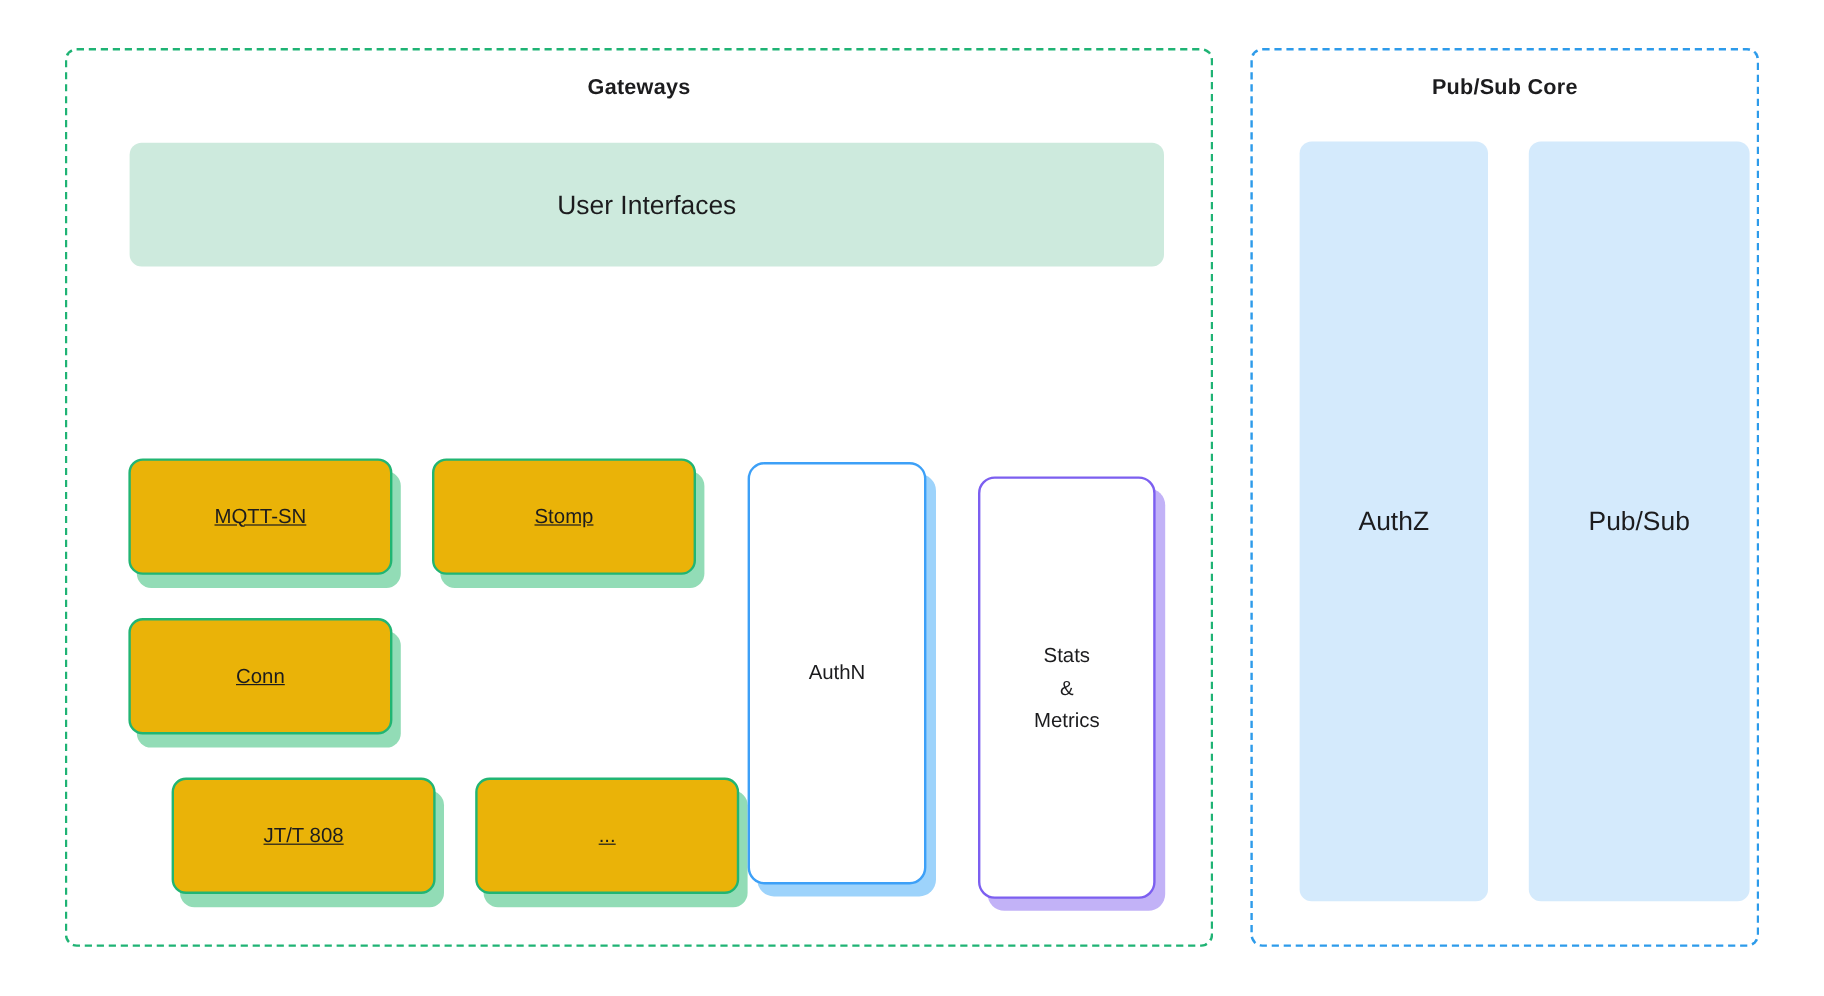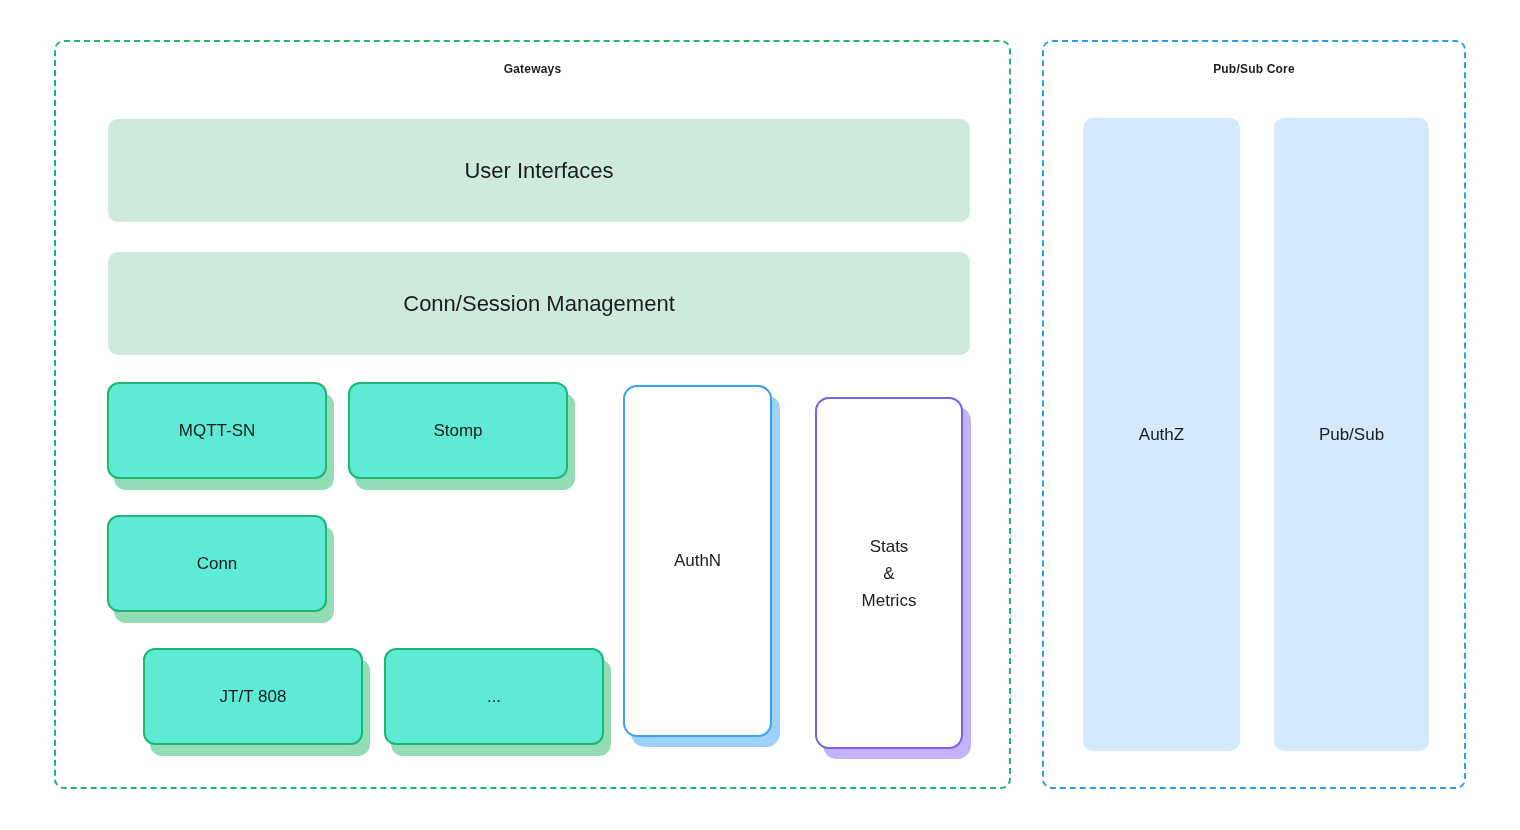--- a/index.html
+++ b/index.html
@@ -31,21 +31,21 @@
   .panel-pubsub {
     left: 1042px; top: 40px;
     width: 424px; height: 749px;
     border-color: var(--blue-dash, #2d9bea);
   }
   .panel-title {
     position: absolute;
     left: 0; right: 0;
     top: 20px;
     text-align: center;
-    font-size: 12px;
+    font-size: 18px;
     font-weight: 600;
     letter-spacing: 0.2px;
   }
   .bar {
     position: absolute;
     left: 52px;
     width: 862px;
     height: 103px;
     background: var(--mint-fill, #cdeadd);
     border-radius: 10px;
@@ -54,32 +54,33 @@
     justify-content: center;
     font-size: 22px;
   }
   .bar-ui   { top: 77px; }
   .bar-conn { top: 210px; }
 
   .proto {
     position: absolute;
     width: 220px;
     height: 97px;
-    background: #5eead4;
+    background: #eab308;
     border: 2px solid var(--green-stroke, #21b573);
     border-radius: 12px;
     box-shadow: 7px 11px 0 var(--green-shadow, #92dcb6);
     box-sizing: border-box;
     display: flex;
     align-items: center;
     justify-content: center;
     font-size: 17px;
+    text-decoration: underline;
   }
   .col-a { left: 51px; }
-  .col-b { left: 292px; }
+  .col-b { left: 304px; }
   .row-1 { top: 340px; }
   .row-2 { top: 473px; }
   .row-3 { top: 606px; margin-left: 36px; }
 
   .tallbox {
     position: absolute;
     top: 343px;
     height: 352px;
     background: #ffffff;
     border-radius: 14px;
@@ -106,36 +107,35 @@
 
   .core-col {
     position: absolute;
     top: 76px;
     height: 633px;
     background: var(--lightblue-fill, #d4eafc);
     border-radius: 10px;
     display: flex;
     align-items: center;
     justify-content: center;
-    font-size: 17px;
+    font-size: 22px;
   }
   .core-authz  { left: 39px;  width: 157px; }
-  .core-pubsub { left: 230px; width: 155px; }
+  .core-pubsub { left: 230px; width: 184px; }
 </style>
 </head>
 <body>
 
 <div class="canvas">
 
   <section class="panel panel-gateways">
     <div class="panel-title">Gateways</div>
 
     <div class="bar bar-ui">User Interfaces</div>
 
-    <div class="bar bar-conn">Conn/Session Management</div>
 
     <div class="proto col-a row-1">MQTT-SN</div>
     <div class="proto col-b row-1">Stomp</div>
     <div class="proto col-a row-2">Conn</div>
     <div class="proto col-a row-3">JT/T 808</div>
     <div class="proto col-b row-3">...</div>
 
     <div class="tallbox tall-authn">AuthN</div>
 
     <div class="tallbox tall-stats">

